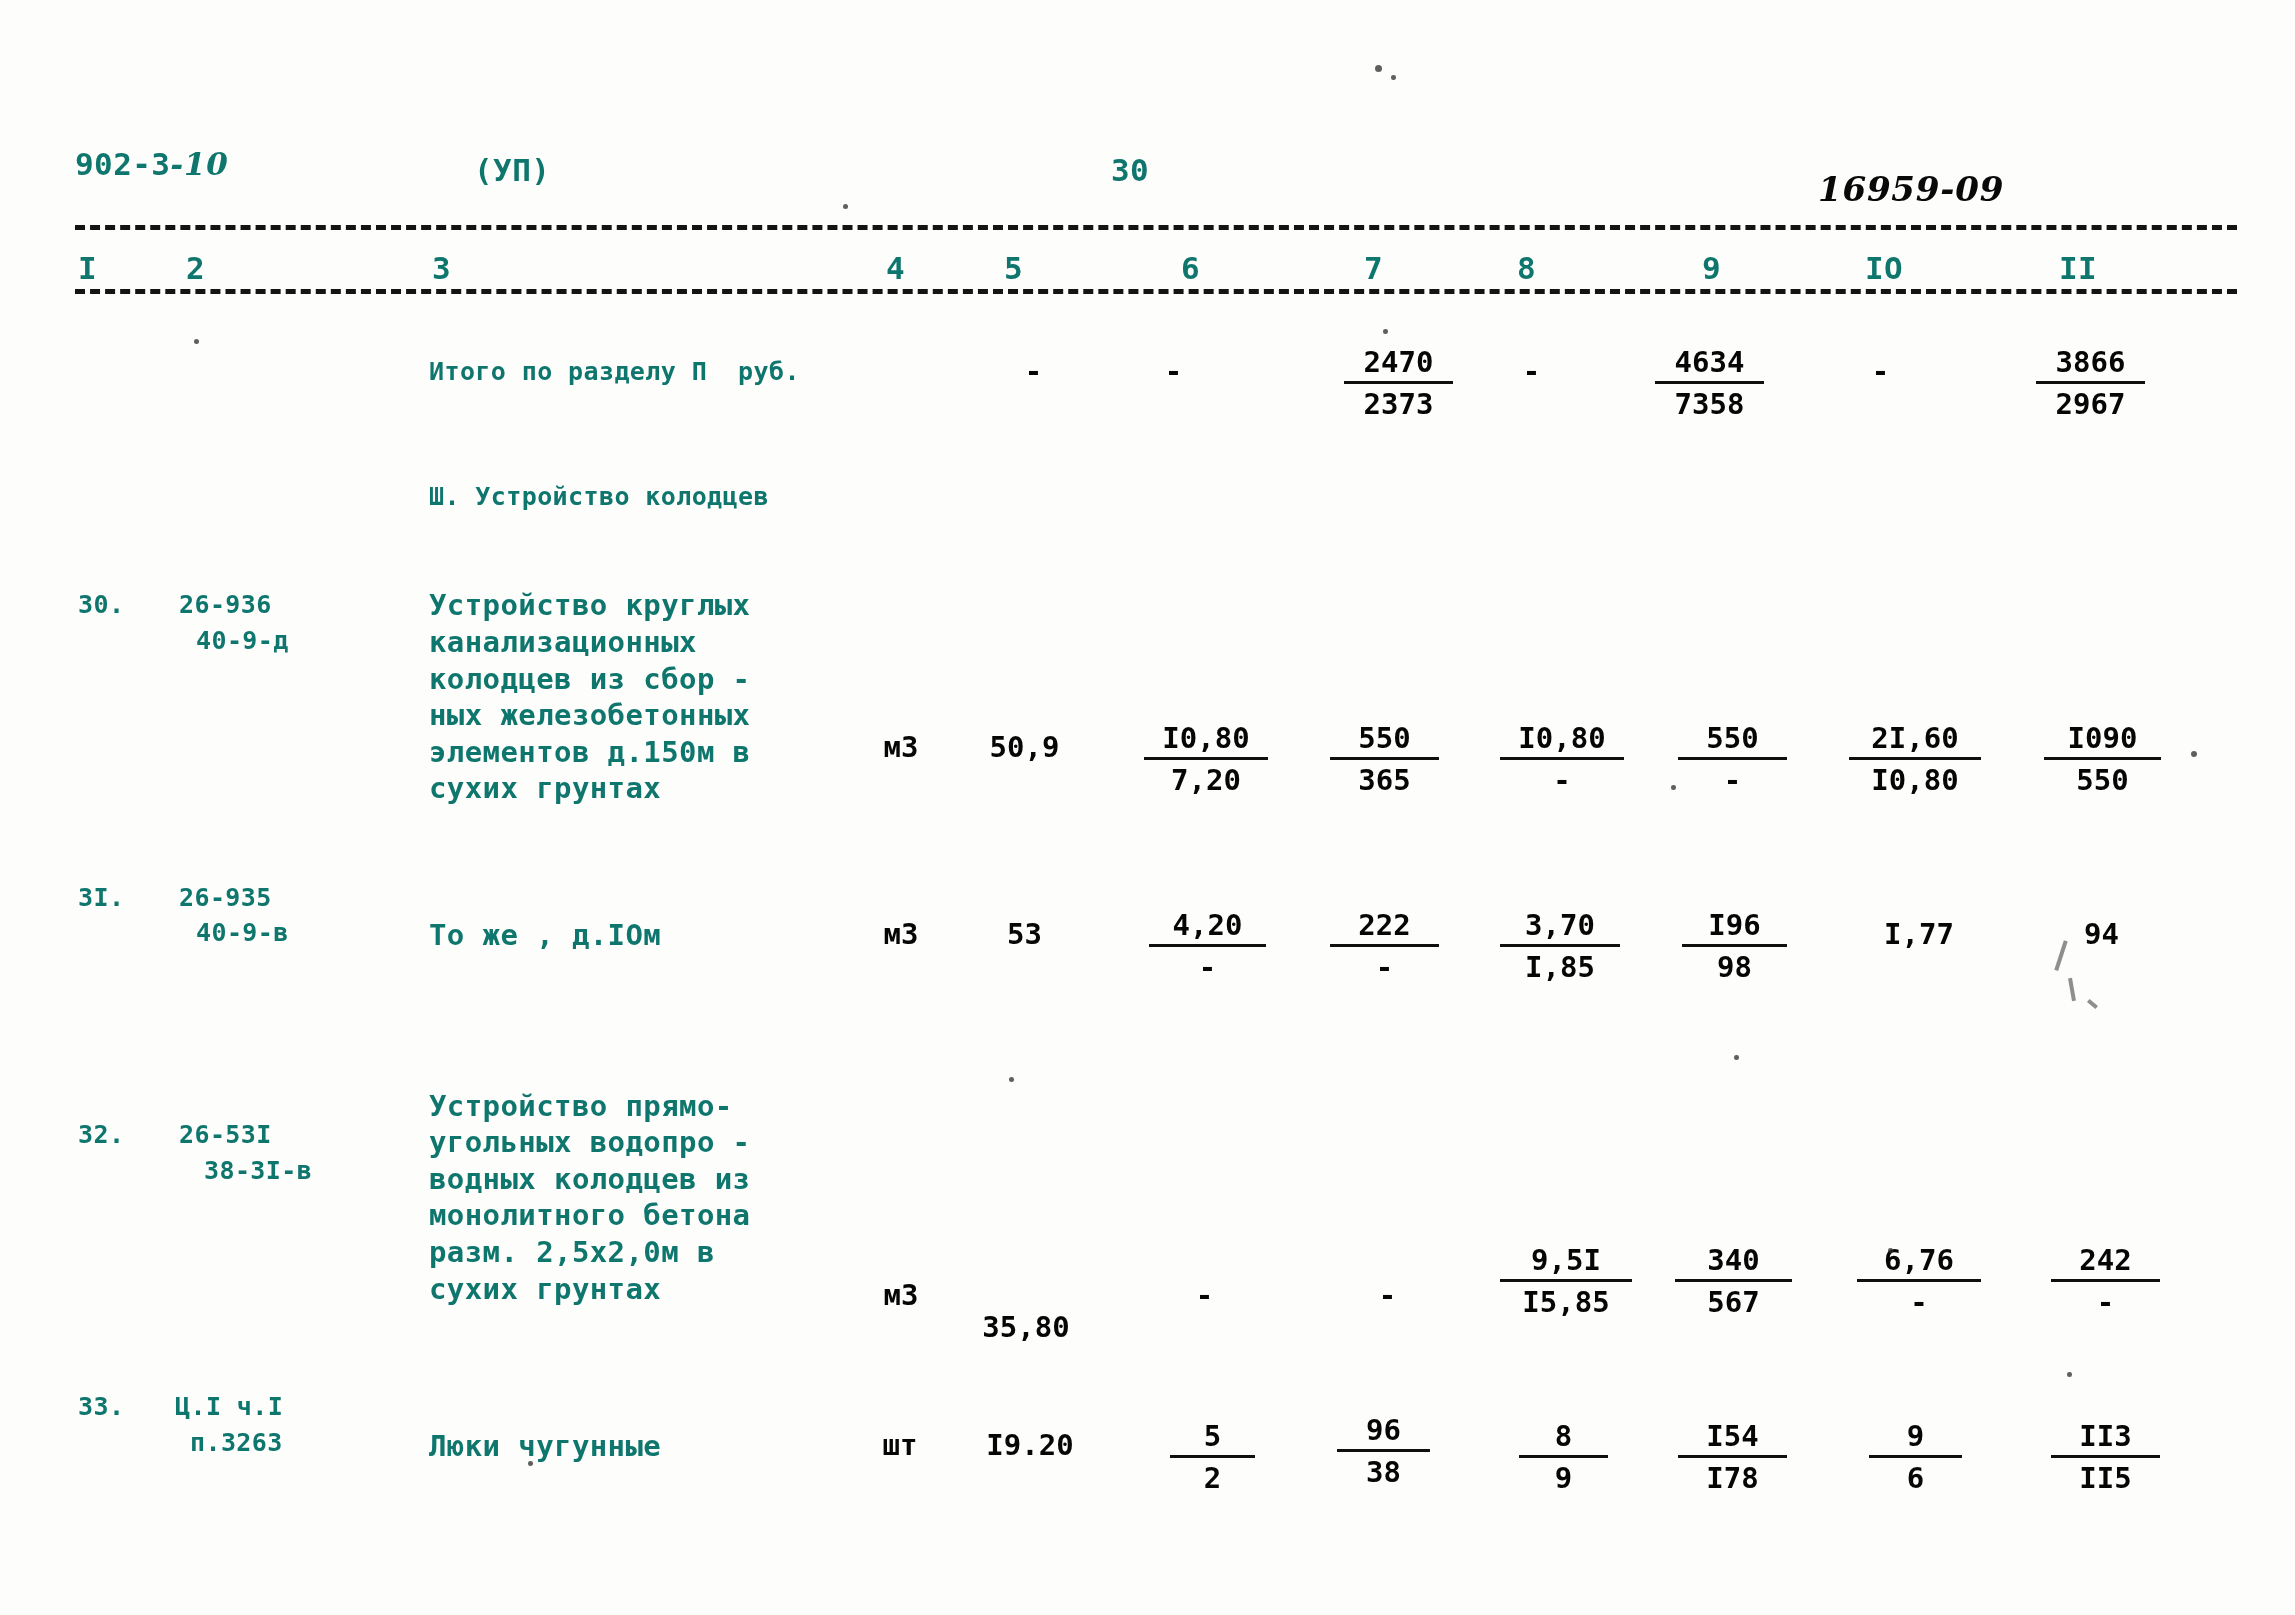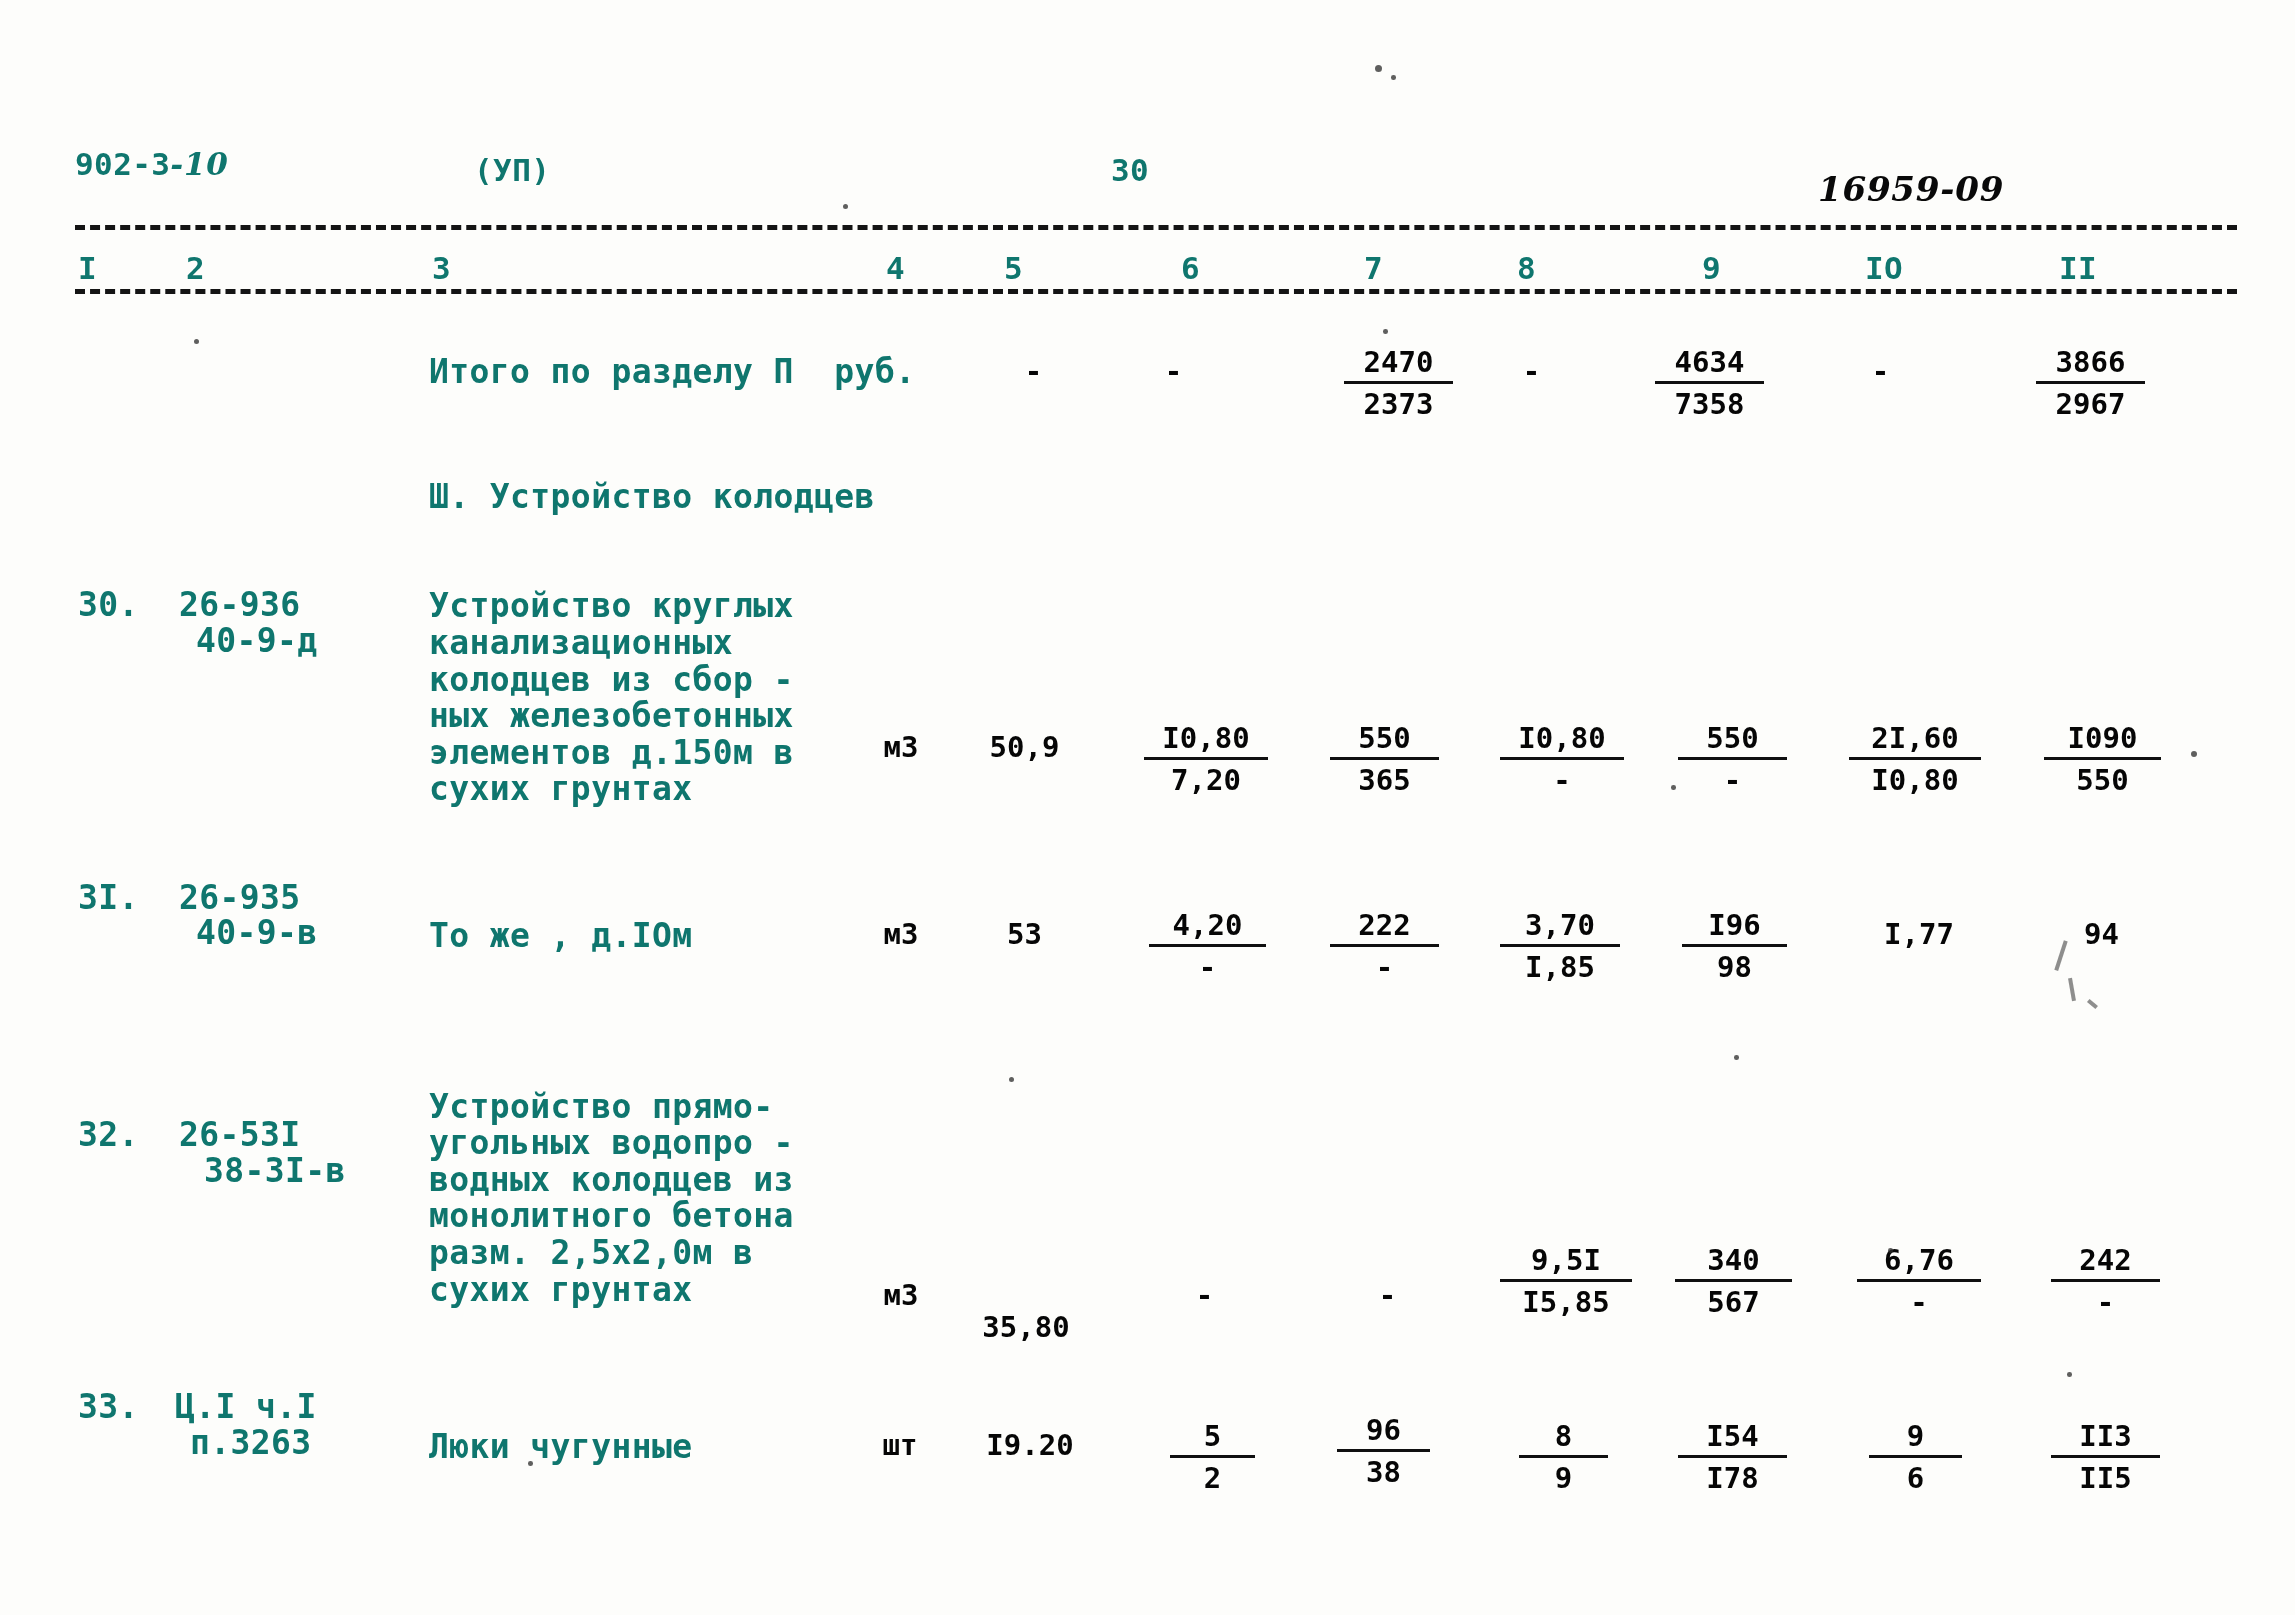--- a/index.html
+++ b/index.html
@@ -58,21 +58,21 @@
     height: 0;
     border-top: 5.4px dashed #141414;
   }
   #rule-top    { top: 225px; }
   #rule-bottom { top: 289px; }
 
   
   .colnum { font-size: 31px; top: 250px; }
 
   
-  .cell { font-size: 33px; line-height: 36px; }
+  .cell { font-size: 25px; line-height: 36px; }
 
   
   .frac {
     position: absolute;
     text-align: center;
     font-family: "DejaVu Sans Mono", "Liberation Mono", monospace;
     font-weight: 700;
     font-size: 29px;
     color: #060606;
     line-height: 34px;
@@ -89,21 +89,21 @@
 
   .single {
     position: absolute;
     text-align: center;
     font-family: "DejaVu Sans Mono", "Liberation Mono", monospace;
     font-weight: 700;
     font-size: 29px;
     color: #060606;
   }
 
-  .desc { font-size: 33px; line-height: 37px; }
+  .desc { font-size: 29px; line-height: 37px; }
 
   
   .speck { position: absolute; background: #2a2a2a; border-radius: 50%; opacity: .75; }
   .smudge { position:absolute; background:#333; opacity:.55; }
 </style>
 </head>
 <body>
 
 <div class="page">
 

